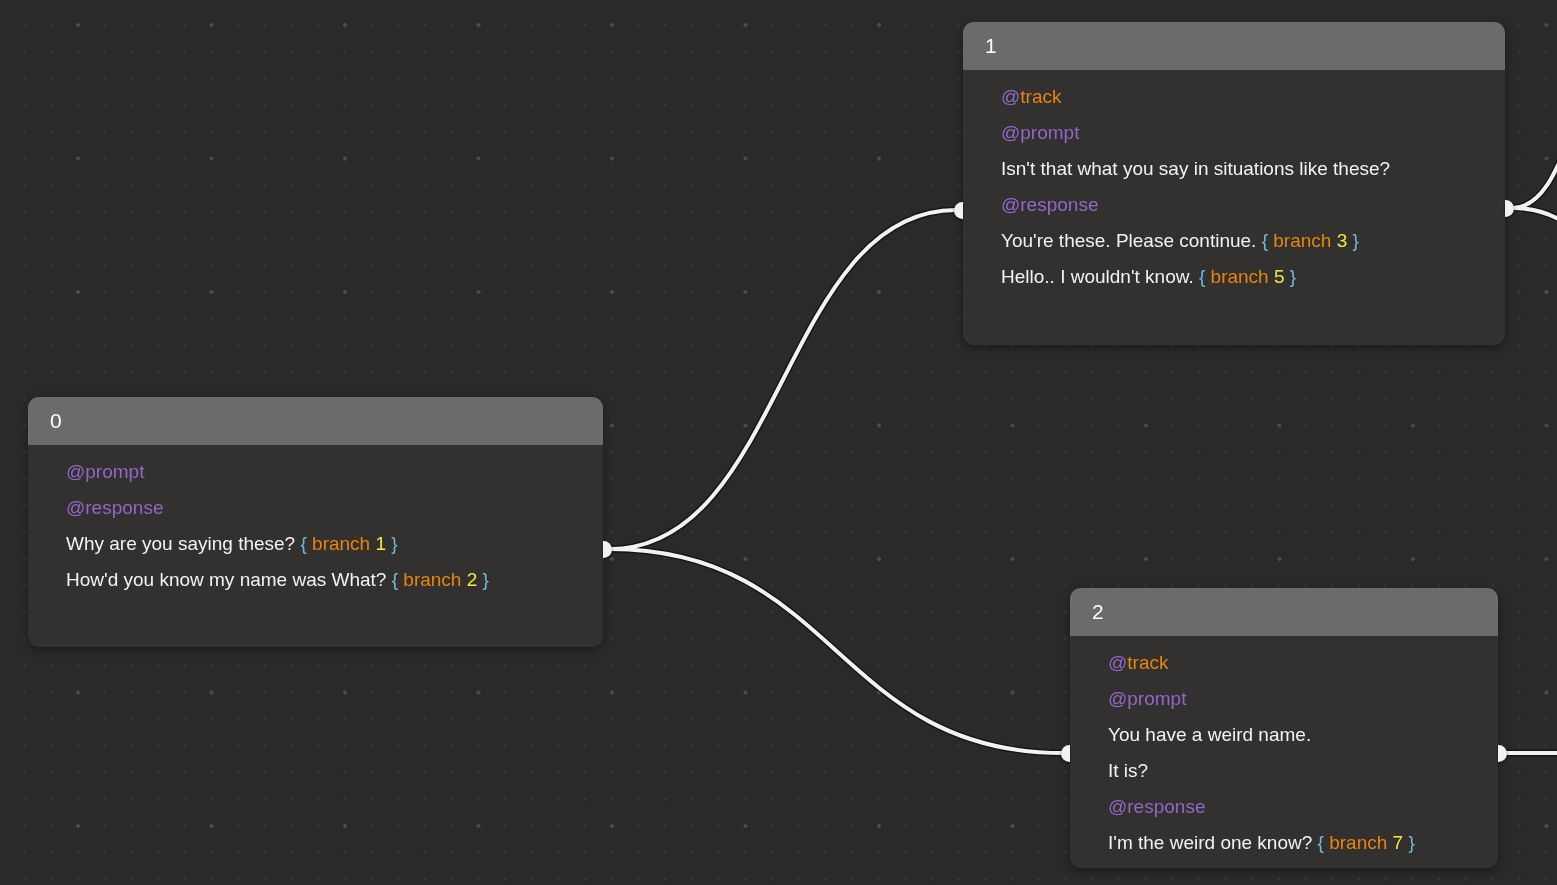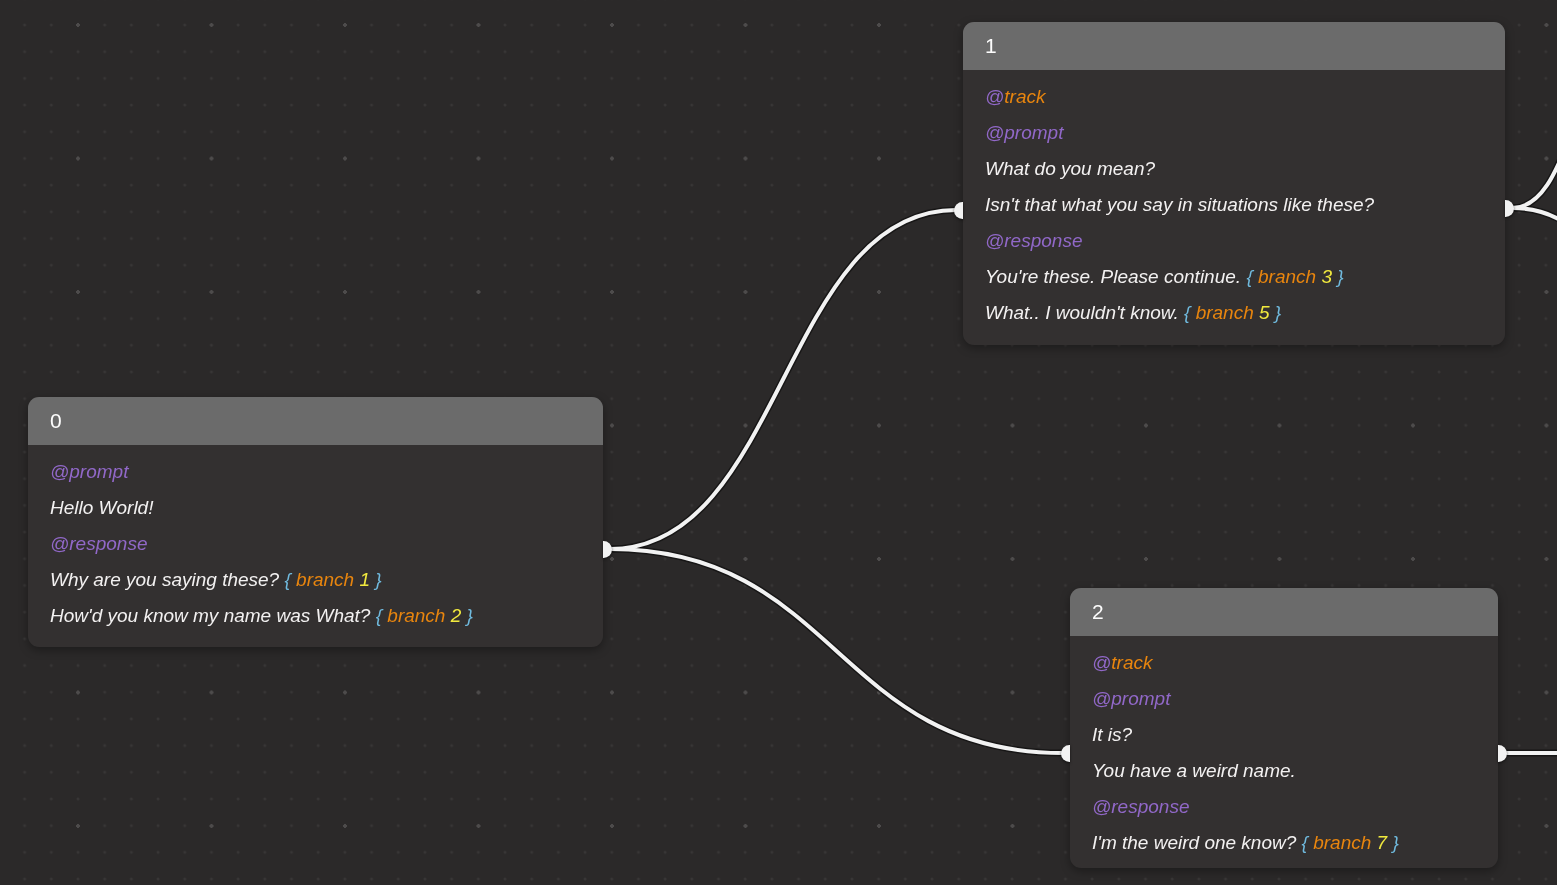--- a/index.html
+++ b/index.html
@@ -27,22 +27,21 @@
   .node-header{
     height:48px;
     border-radius:11px 11px 0 0;
     background:var(--header-bg);
     color:var(--header-text);
     font-size:21px;
     line-height:48px;
     padding:0 22px;
   }
   .node-body{
-    padding:9px 22px 12px 22px;
-    font-style:italic;
+    padding:9px 22px 12px 38px;
   }
   .line{
     height:36px;line-height:36px;
     font-size:19px;
     white-space:pre;
   }
   .tk-plain{color:var(--c-plain);}
   .tk-keyword{color:var(--c-keyword);}
   .tk-track{color:var(--c-track);}
   .tk-brace{color:var(--c-brace);}
@@ -69,47 +68,45 @@
       <path d="M 610 549 C 783 549, 783 210, 956 210" class="edge"></path>
       <path d="M 610 549 C 836.5 549, 836.5 753, 1063 753" class="edge"></path>
       <path d="M 1512 208 C 1571 208, 1571 62, 1630 62" class="edge"></path>
       <path d="M 1512 208 C 1596 208, 1596 290, 1680 290" class="edge"></path>
       <path d="M 1505 753 C 1545 753, 1530 753, 1570 753" class="edge"></path>
     </svg>
 <div class="node" style="left: 28px; top: 397px; width: 575px; height: 250px;">
       <div class="node-header"><span>0</span></div>
       <div class="node-body">
         <div class="line"><span class="tk-keyword">@prompt</span></div>
-        <div class="line"><span class="tk-plain">Hello World!</span></div>
         <div class="line"><span class="tk-keyword">@response</span></div>
         <div class="line"><span class="tk-plain">Why are you saying these? </span><span class="tk-brace">{ </span><span class="tk-track">branch </span><span class="tk-number">1</span><span class="tk-brace"> }</span></div>
         <div class="line"><span class="tk-plain">How'd you know my name was What? </span><span class="tk-brace">{ </span><span class="tk-track">branch </span><span class="tk-number">2</span><span class="tk-brace"> }</span></div>
       </div>
     </div>
     <div class="socket out" style="left: 603px; top: 540.5px;"></div>
     <div class="node" style="left: 963px; top: 22px; width: 542px; height: 323px;">
       <div class="node-header"><span>1</span></div>
       <div class="node-body">
         <div class="line"><span class="tk-keyword">@</span><span class="tk-track">track</span></div>
         <div class="line"><span class="tk-keyword">@prompt</span></div>
-        <div class="line"><span class="tk-plain">What do you mean?</span></div>
         <div class="line"><span class="tk-plain">Isn't that what you say in situations like these?</span></div>
         <div class="line"><span class="tk-keyword">@response</span></div>
         <div class="line"><span class="tk-plain">You're these. Please continue. </span><span class="tk-brace">{ </span><span class="tk-track">branch </span><span class="tk-number">3</span><span class="tk-brace"> }</span></div>
-        <div class="line"><span class="tk-plain">What.. I wouldn't know. </span><span class="tk-brace">{ </span><span class="tk-track">branch </span><span class="tk-number">5</span><span class="tk-brace"> }</span></div>
+        <div class="line"><span class="tk-plain">Hello.. I wouldn't know. </span><span class="tk-brace">{ </span><span class="tk-track">branch </span><span class="tk-number">5</span><span class="tk-brace"> }</span></div>
       </div>
     </div>
     <div class="socket in" style="left: 954px; top: 201.5px;"></div>
     <div class="socket out" style="left: 1505px; top: 199.5px;"></div>
     <div class="node" style="left: 1070px; top: 588px; width: 428px; height: 280px;">
       <div class="node-header"><span>2</span></div>
       <div class="node-body">
         <div class="line"><span class="tk-keyword">@</span><span class="tk-track">track</span></div>
         <div class="line"><span class="tk-keyword">@prompt</span></div>
+        <div class="line"><span class="tk-plain">You have a weird name.</span></div>
         <div class="line"><span class="tk-plain">It is?</span></div>
-        <div class="line"><span class="tk-plain">You have a weird name.</span></div>
         <div class="line"><span class="tk-keyword">@response</span></div>
         <div class="line"><span class="tk-plain">I'm the weird one know? </span><span class="tk-brace">{ </span><span class="tk-track">branch </span><span class="tk-number">7</span><span class="tk-brace"> }</span></div>
       </div>
     </div>
     <div class="socket in" style="left: 1061px; top: 744.5px;"></div>
     <div class="socket out" style="left: 1498px; top: 744.5px;"></div>
   </div>
 
 </body></html>

